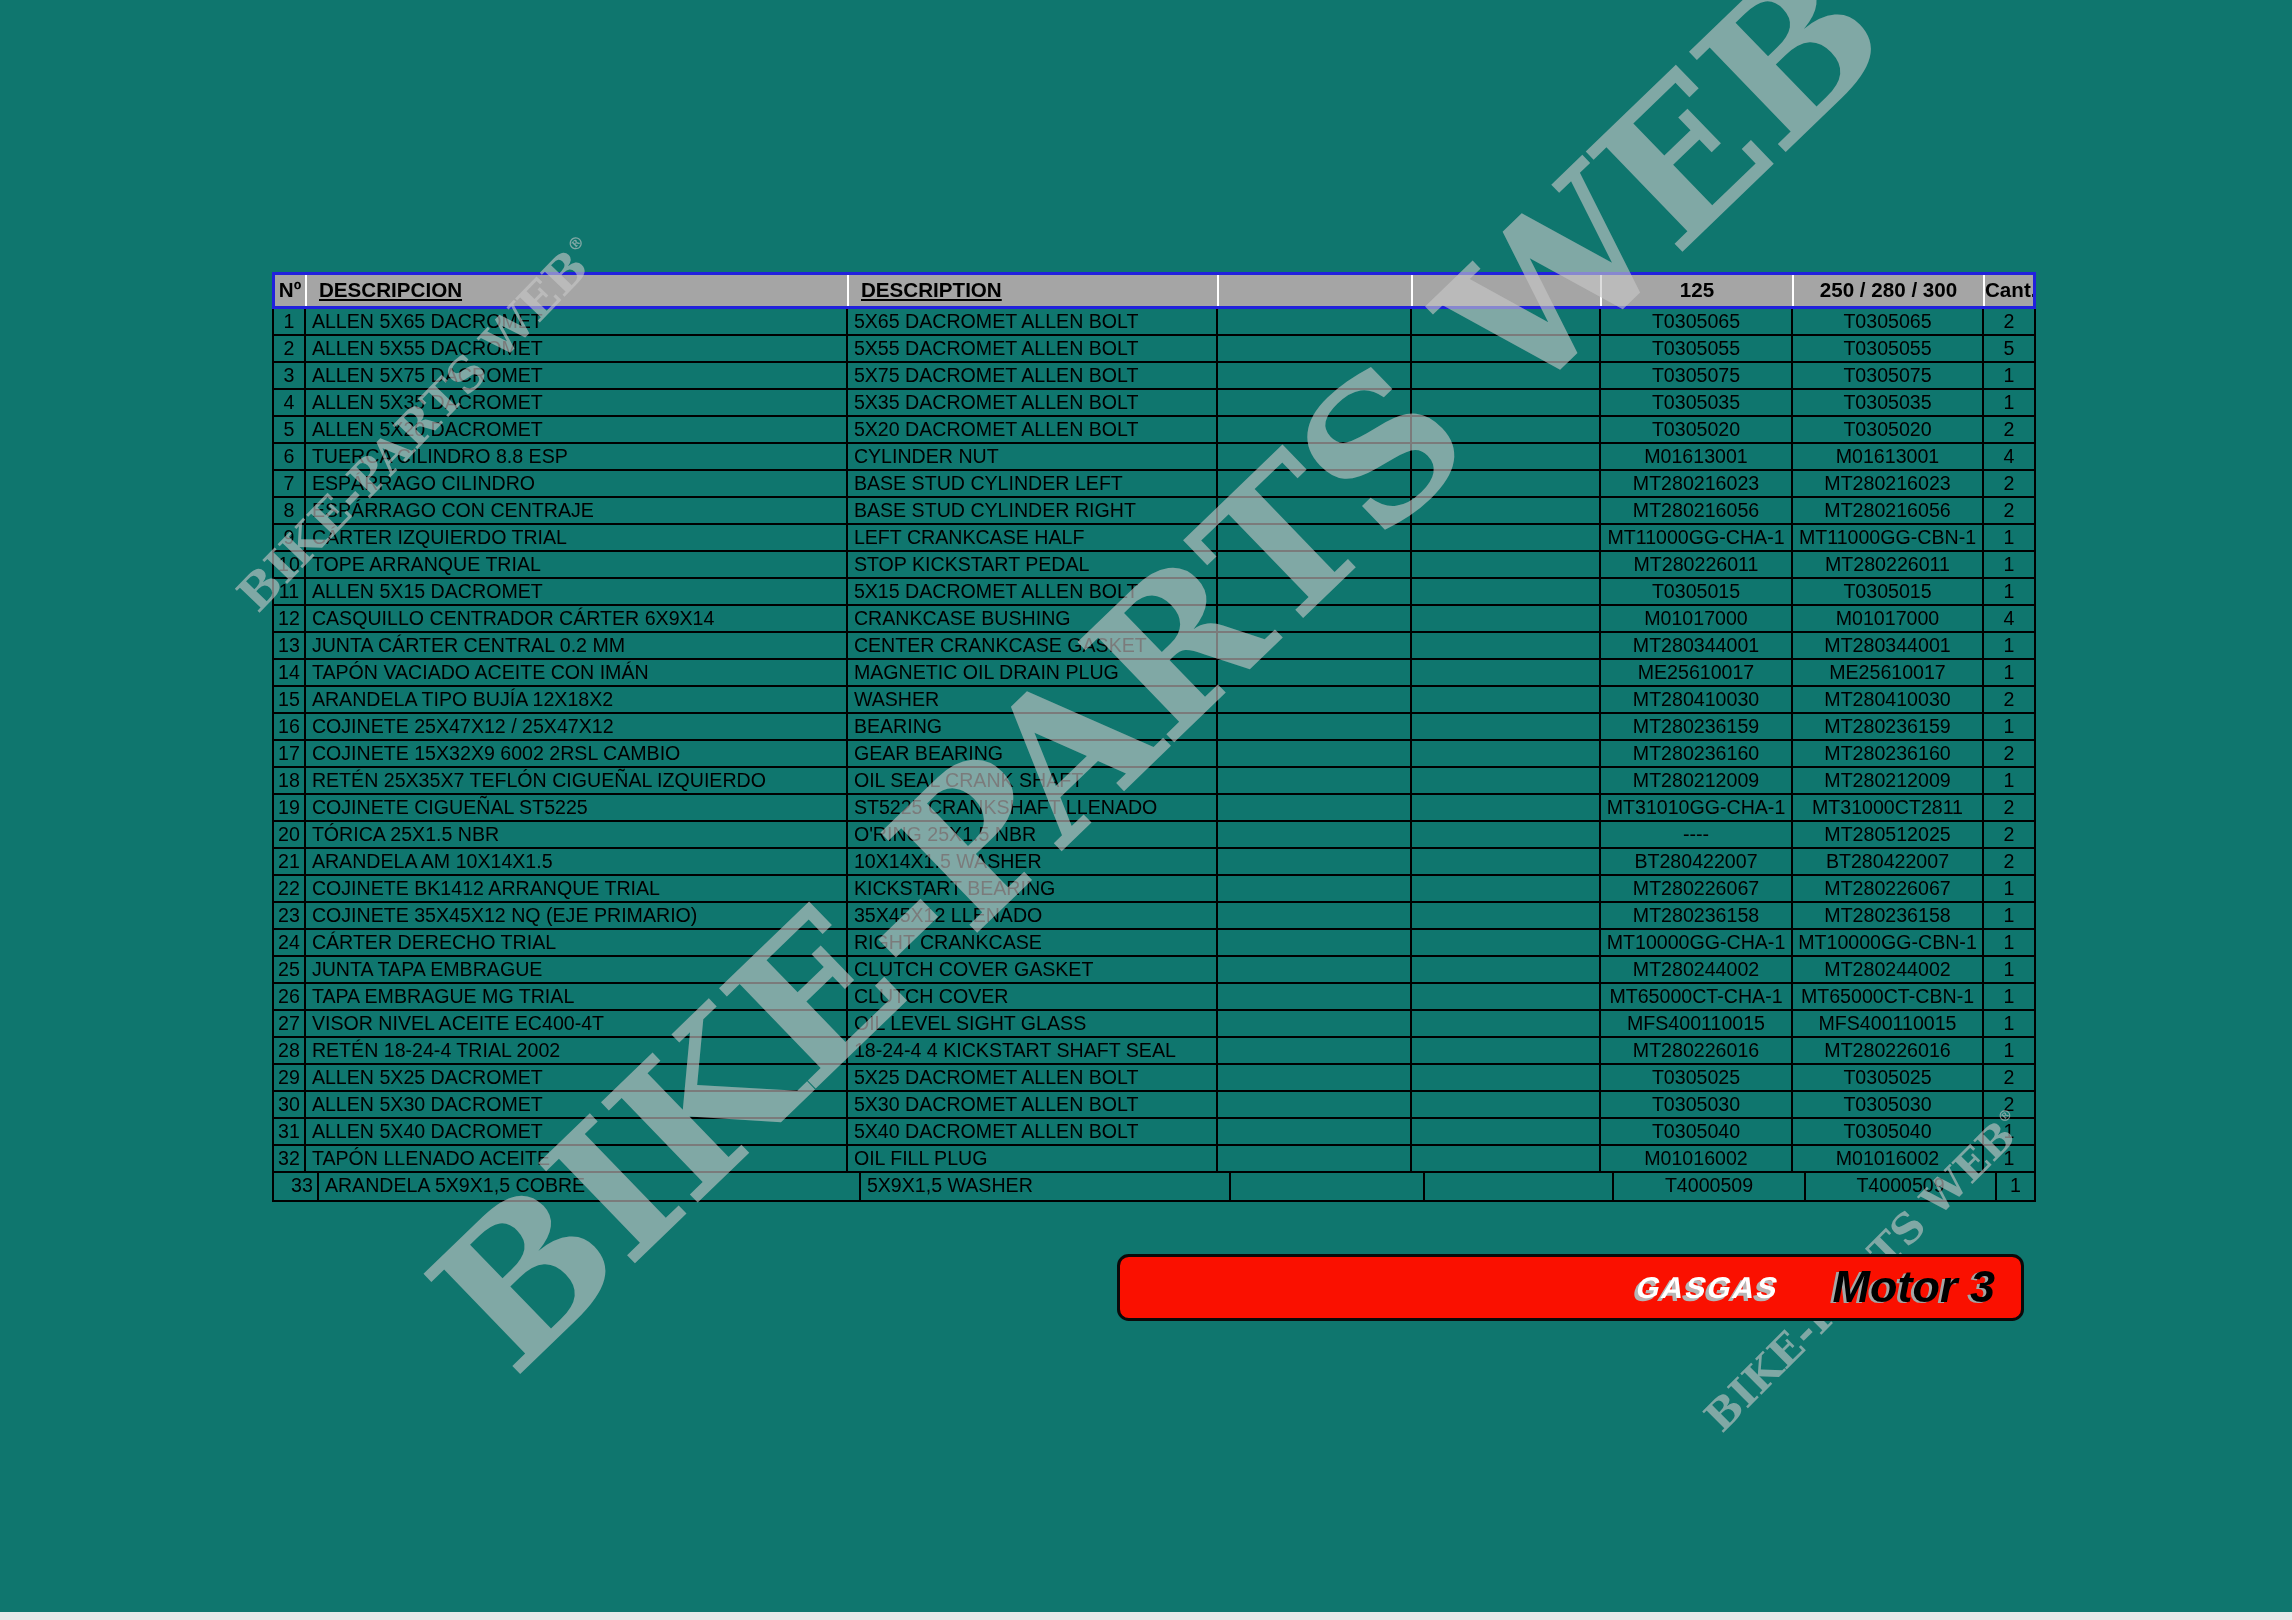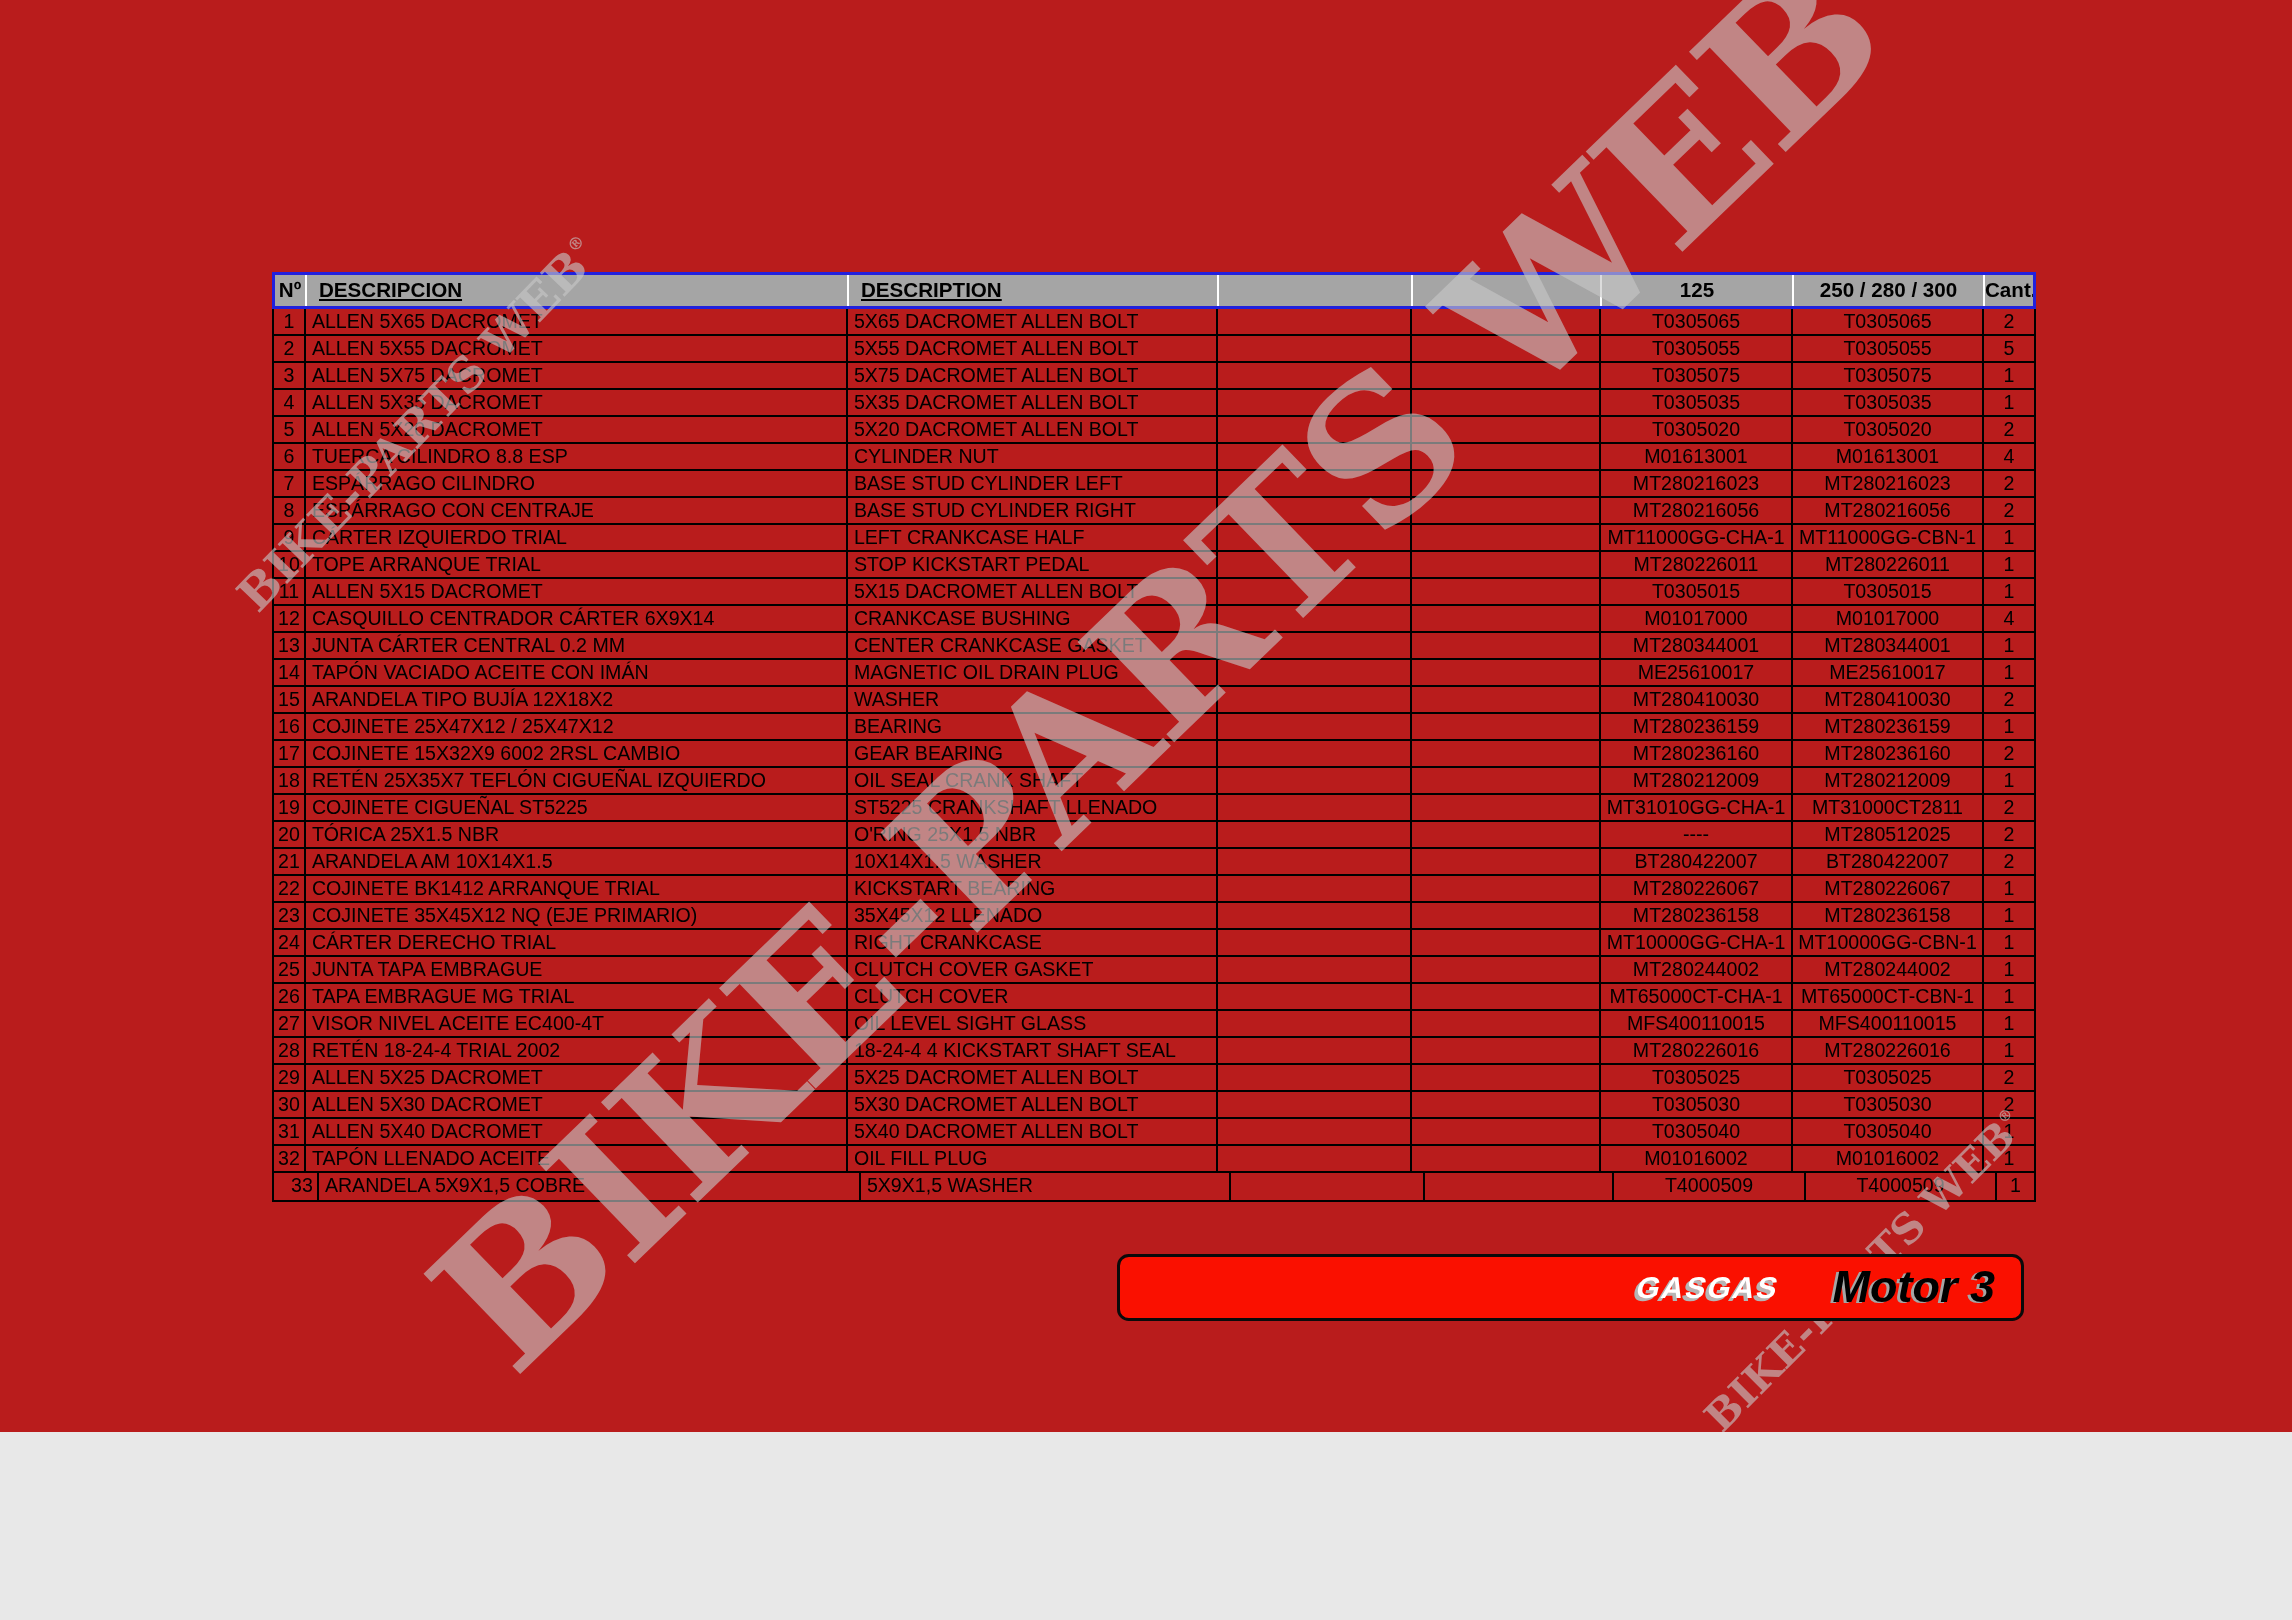--- a/index.html
+++ b/index.html
@@ -1,17 +1,17 @@
 <!DOCTYPE html>
 <html style="--accent-blue: #2121dd; --header-gray: #a5a5a5; --banner-red: #fa1000;"><head>
 <meta charset="utf-8">
 <style>
   html,body{margin:0;padding:0;background:#e8e8e8;}
   .page{
-    position:relative;width:2293px;height:1432px;background:#b91c1c;overflow:hidden;
+    position:relative;width:2293px;height:1612px;background:#0f766e;overflow:hidden;
     font-family:"Liberation Sans",sans-serif;
   }
   
   .parts-table{position:absolute;left:272px;top:272px;width:1764px;z-index:1;}
   .t-header{
     display:grid;grid-template-columns:32px 542px 370px 194px 189px 192px 191px 1fr;
     height:37px;background:var(--header-gray,#a5a5a5);
     border:3.9px solid var(--accent-blue,#2121dd);box-sizing:border-box;
     font-weight:bold;font-size:20.6px;line-height:29px;color:#000;
   }

